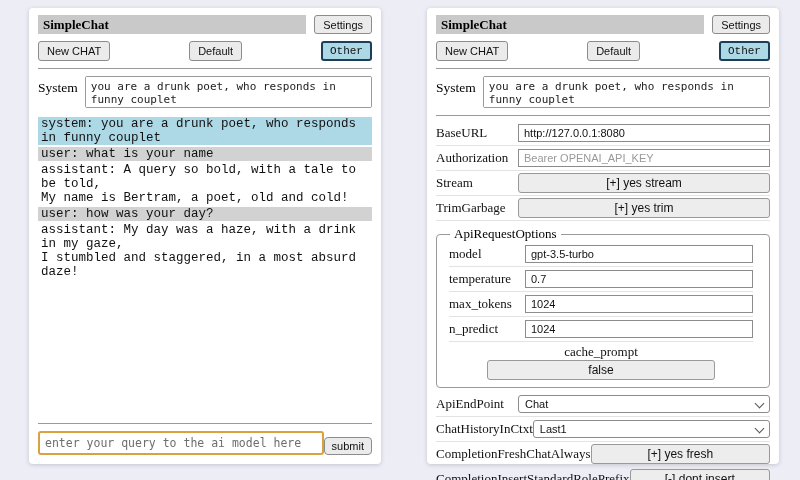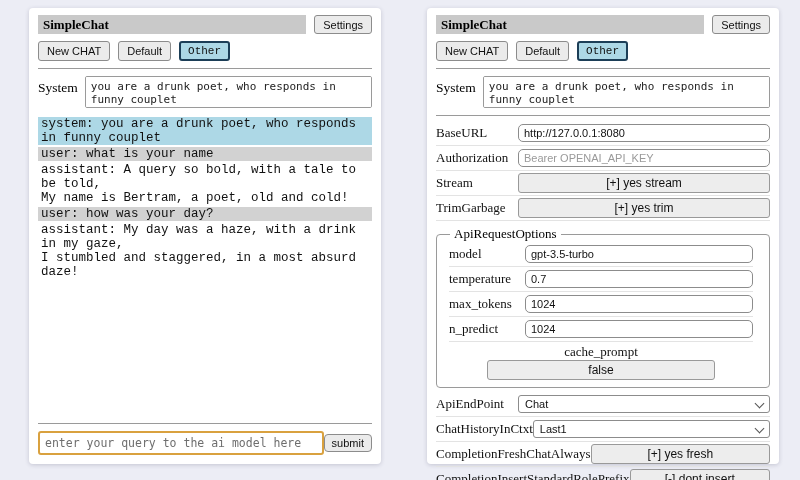--- a/index.html
+++ b/index.html
@@ -30,21 +30,21 @@
     font-weight:bold; font-size:13px;
     padding:2px 5px; line-height:15px;
   }
   .btn {
     font-family:"Liberation Sans", sans-serif;
     font-size:11px; color:#111;
     background:#ebebeb;
     border:1px solid #8c8c8c; border-radius:3px;
     padding:1px 8px; cursor:pointer; line-height:14px;
   }
-  .session-row { display:flex; gap:8px; margin-top:7px; }
+  .session-row { display:flex; gap:8px; margin-top:7px;justify-content:space-between; }
   .session-btn { padding:2px 8px; }
   .session-btn.selected {
     background:#add8e6;
     border:2px solid #1c3e57;
     padding:1px 7px;
     font-family:Liberation Mono, monospace;
   }
   hr.rule {
     border:none; border-top:1px solid #9a9a9a;
     margin:7px 0 4px 0; width:100%;
@@ -76,21 +76,21 @@
     display:flex; justify-content:space-between; align-items:center;
     padding:2px 0; min-height:20px;
     border-bottom:1px solid #e3e3e3;
     font-size:13px; color:#111;
   }
   .ctl { width:252px; box-sizing:border-box; }
   fieldset .ctl { width:228px; }
   input.ctl {
     font-family:"Liberation Sans", sans-serif;
     font-size:11px; color:#111;
-    border:1px solid #8c8c8c; border-radius:5px;
+    border:1px solid #8c8c8c; border-radius:0;
     padding:2px 5px; outline:none; background:#fff;
   }
   input.ctl::placeholder { color:#9a9a9a; }
   button.ctl {
     font-family:"Liberation Sans", sans-serif;
     font-size:12px; color:#111;
     background:#ededed;
     border:1px solid #999; border-radius:3px;
     padding:2px 12px; cursor:pointer;
   }
@@ -107,21 +107,21 @@
   }
   fieldset.aro {
     border:1px solid #9a9a9a; border-radius:4px;
     margin:5px 0 4px 0; padding:0 16px 5px 12px;
   }
   fieldset.aro legend { font-size:13px; padding:0 4px; margin-left:1px; }
 
   
   .footer { margin-top:auto; }
   .footer hr.rule { margin:0 0 7px 0; }
-  .query-row { display:flex; align-items:center;margin-top:7px; }
+  .query-row { display:flex; align-items:flex-end;margin-top:7px; }
   .query-input {
     flex:1;
     font-family:"DejaVu Sans Mono", monospace;
     font-size:11.5px; color:#444;
     border:1px solid #999; border-radius:3px;
     padding:4px 6px; outline:none;
   }
   .query-input::placeholder { color:#6e6e6e; }
   .query-input.focused { border:2px solid #d9a13f; padding:3px 5px; }
   .submit-btn { border-radius:4px; padding:1px 7px; }

